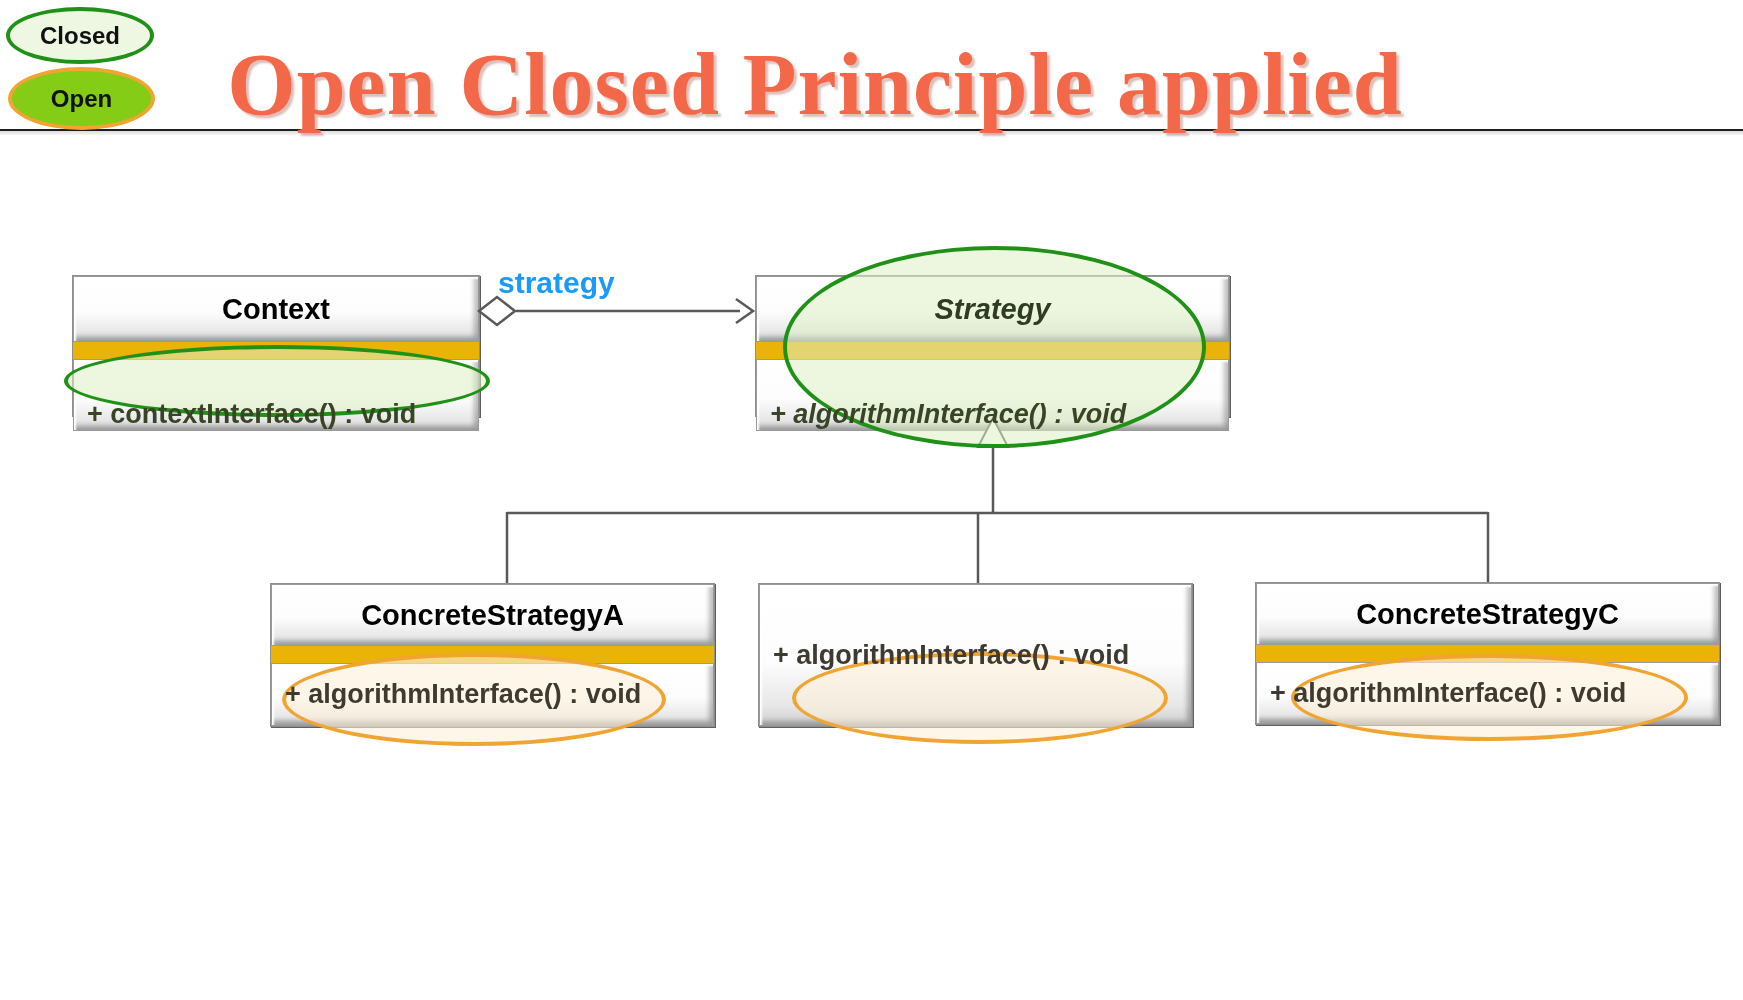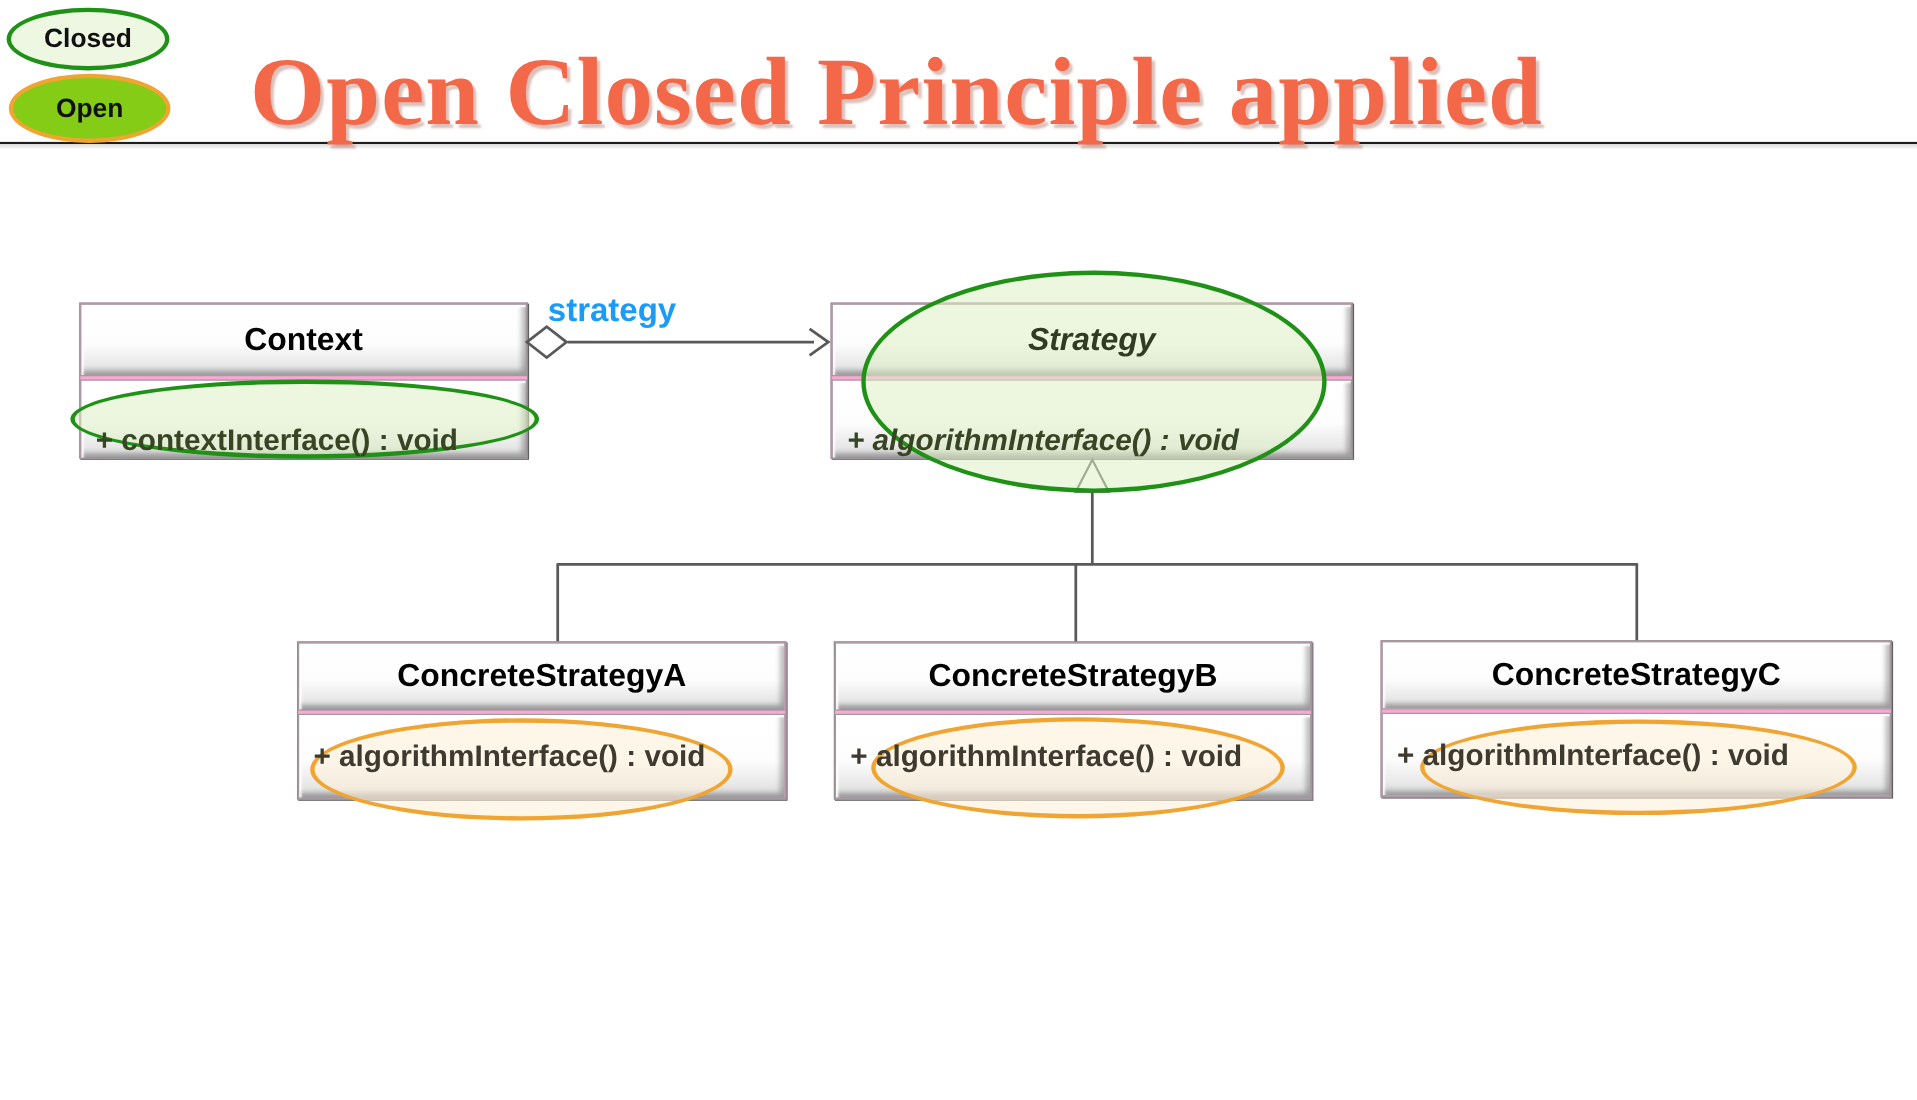--- a/index.html
+++ b/index.html
@@ -20,22 +20,22 @@
                 font-family:"Liberation Serif", serif; font-weight:bold; font-size:88px;
                 color:#f4684a; z-index:4; letter-spacing:1px;
                 text-shadow:3px 3px 2px rgba(140,45,25,0.30); }
 
   .title-rule  { position:absolute; left:0; top:129px; width:1743px; height:2px;
                  background:#1e1e1e; z-index:1; }
   .title-rule2 { position:absolute; left:0; top:131px; width:1743px; height:4px;
                  background:linear-gradient(180deg,#dcdcdc,#f6f6f6); z-index:1; }
 
   
-  .uml-box { position:absolute; display:flex; flex-direction:column; row-gap:3px;
-             border:1px solid #8f8f8f; background:#f9a8d4;
+  .uml-box { position:absolute; display:flex; flex-direction:column; row-gap:17px;
+             border:1px solid #8f8f8f; background:#eab308;
              box-shadow:1px 1px 0 #5f5f5f; }
   .comp { position:relative; flex:1; display:flex; align-items:center;
           background:linear-gradient(180deg,#ffffff 0%,#fdfdfd 55%,#e7e7e7 86%,#cfcfcf 100%);
           border:1px solid #9a9a9a;
           box-shadow:inset 2px 2px 2px #ffffff, inset -4px -4px 5px rgba(0,0,0,0.26); }
   .comp.title  { justify-content:center; }
   .comp.method { justify-content:flex-start; padding-left:13px; }
   .cls-name { position:relative; z-index:3; font-weight:bold; font-size:29px; color:#000; }
   .mth      { position:relative; z-index:3; font-weight:bold; font-size:27px; color:#3e3a30; }
   .green-text  { color:#374524;margin-top:39px; }
@@ -121,23 +121,20 @@
   <div class="uml-box" id="box-conA">
     <div class="comp title">
       <span class="cls-name">ConcreteStrategyA</span>
     </div>
     <div class="comp method">
       <span class="mth">+ algorithmInterface() : void</span>
     </div>
   </div>
 
   <div class="uml-box" id="box-conB">
-    <div class="comp title">
-      <span class="cls-name">ConcreteStrategyB</span>
-    </div>
     <div class="comp method">
       <span class="mth">+ algorithmInterface() : void</span>
     </div>
   </div>
 
   <div class="uml-box" id="box-conC">
     <div class="comp title">
       <span class="cls-name">ConcreteStrategyC</span>
     </div>
     <div class="comp method">

